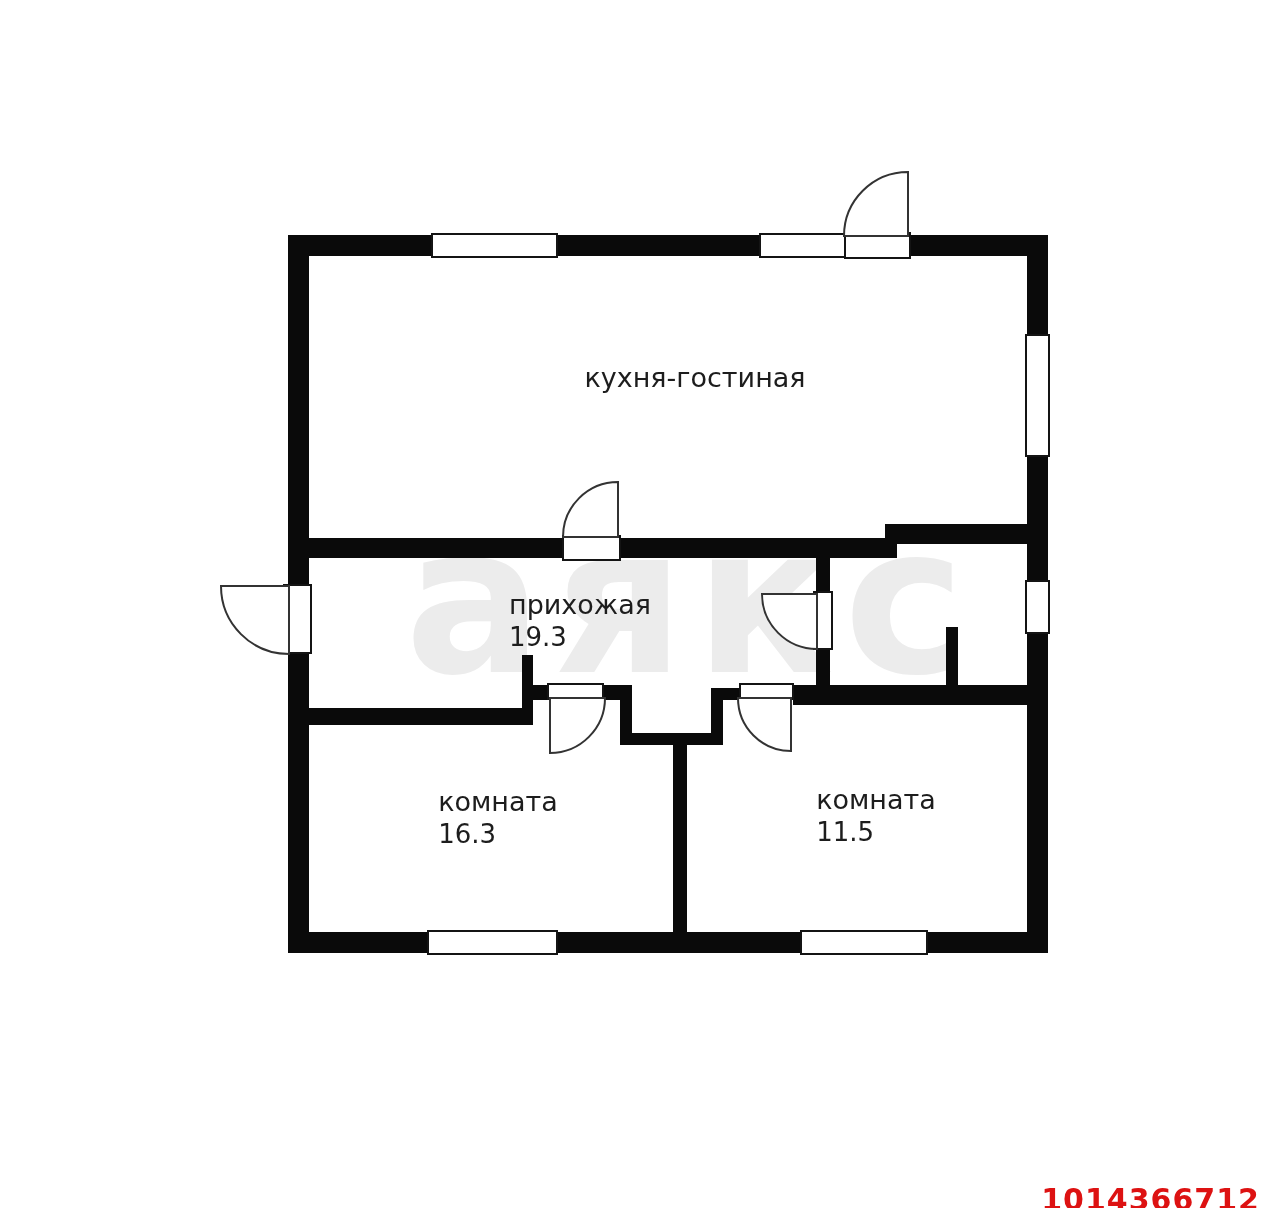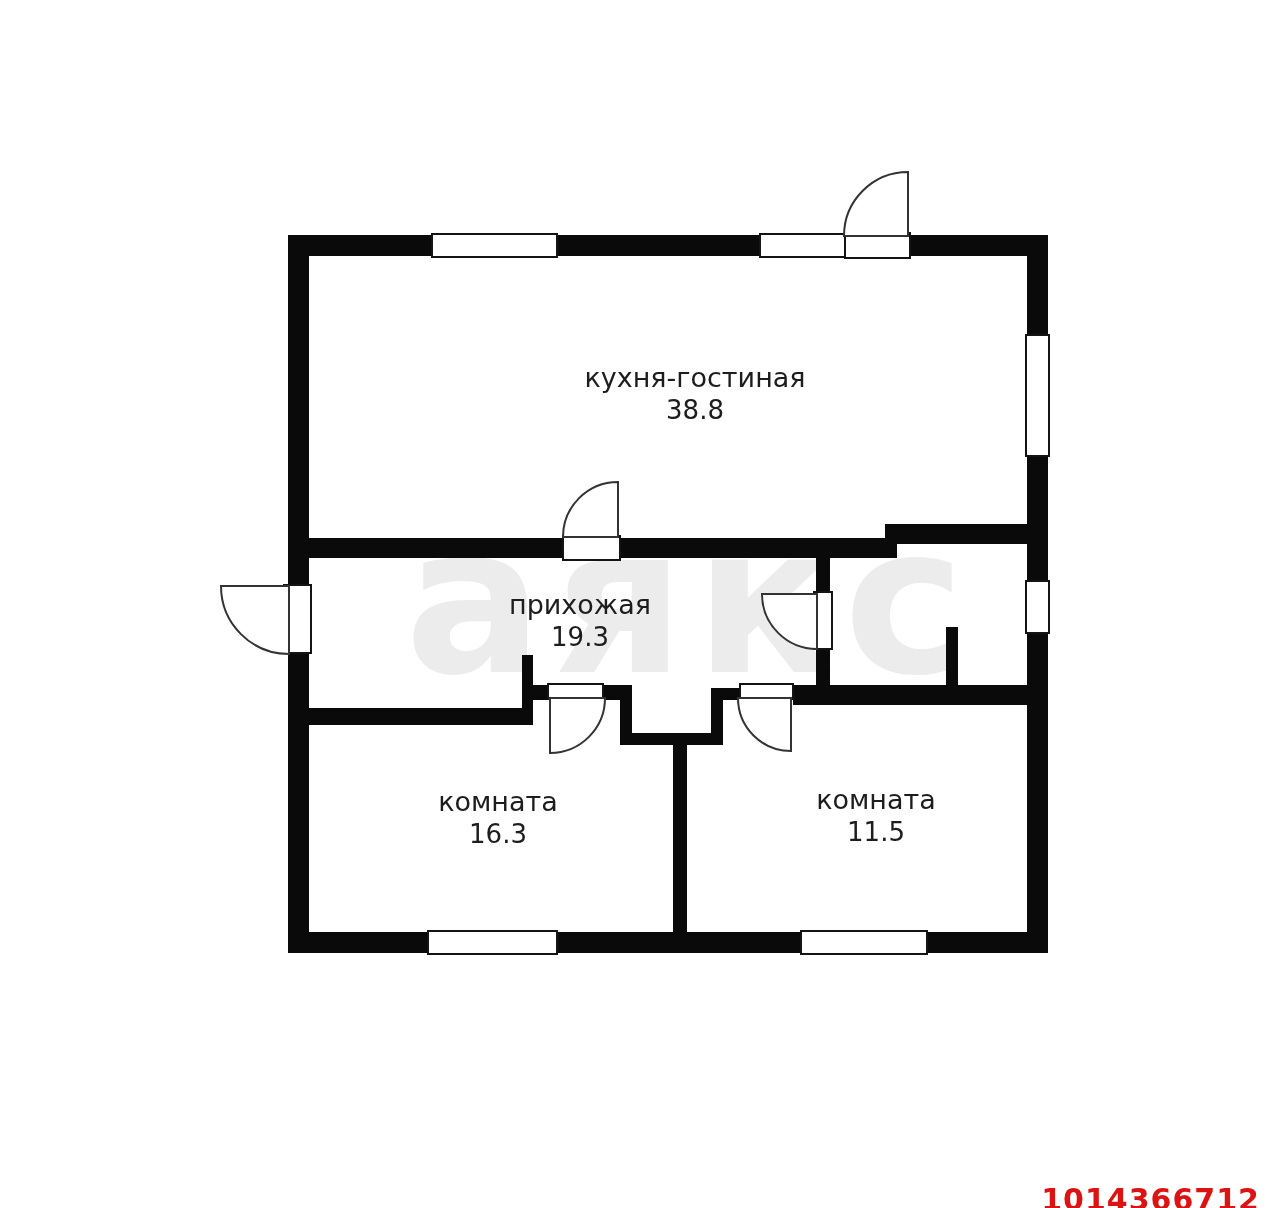--- a/index.html
+++ b/index.html
@@ -17,21 +17,21 @@
   .watermark{
     position:absolute;left:690px;top:601px;transform:translate(-50%,-50%);
     font-size:205px;font-weight:bold;letter-spacing:10px;line-height:1;
     color:var(--watermark);white-space:nowrap;user-select:none;z-index:0;
   }
   svg.plan{position:absolute;left:0;top:0;z-index:1;}
   .wall{fill:var(--wall);}
   .win{fill:#ffffff;stroke:#141414;stroke-width:2;}
   .door{fill:#ffffff;stroke:#333333;stroke-width:2;}
   .room-label{
-    position:absolute;transform:translateX(-50%);z-index:2;text-align:center;
+    position:absolute;transform:translateX(-50%);z-index:2;text-align:left;
     color:var(--label);font-size:27px;line-height:33px;white-space:nowrap;
   }
   .room-label .area{font-size:26px;}
   .plan-id{
     position:absolute;right:20px;top:1174px;z-index:2;
     color:var(--plan_id_red);font-size:30px;font-weight:bold;letter-spacing:1px;margin-top:8px;
   }
 </style>
 </head>
 <body>
@@ -92,21 +92,20 @@
       <path class="door" d="M618,537 L618,482 A55,55 0 0 0 563,537 Z"></path>
       <path class="door" d="M289,586 L221,586 A68,68 0 0 0 289,654 Z"></path>
       <path class="door" d="M817,594 L762,594 A55,55 0 0 0 817,649 Z"></path>
       <path class="door" d="M550,698 L550,753 A55,55 0 0 0 605,698 Z"></path>
       <path class="door" d="M791,698 L791,751 A53,53 0 0 1 738,698 Z"></path>
     </g>
   </svg>
 
   <div class="room-label" style="left:695px;top:361px;">
     <div>кухня-гостиная</div>
-    <div class="area">38.8</div>
   </div>
 
   <div class="room-label" style="left:580px;top:588px;">
     <div>прихожая</div>
     <div class="area">19.3</div>
   </div>
 
 
   <div class="room-label" style="left:498px;top:785px;">
     <div>комната</div>

